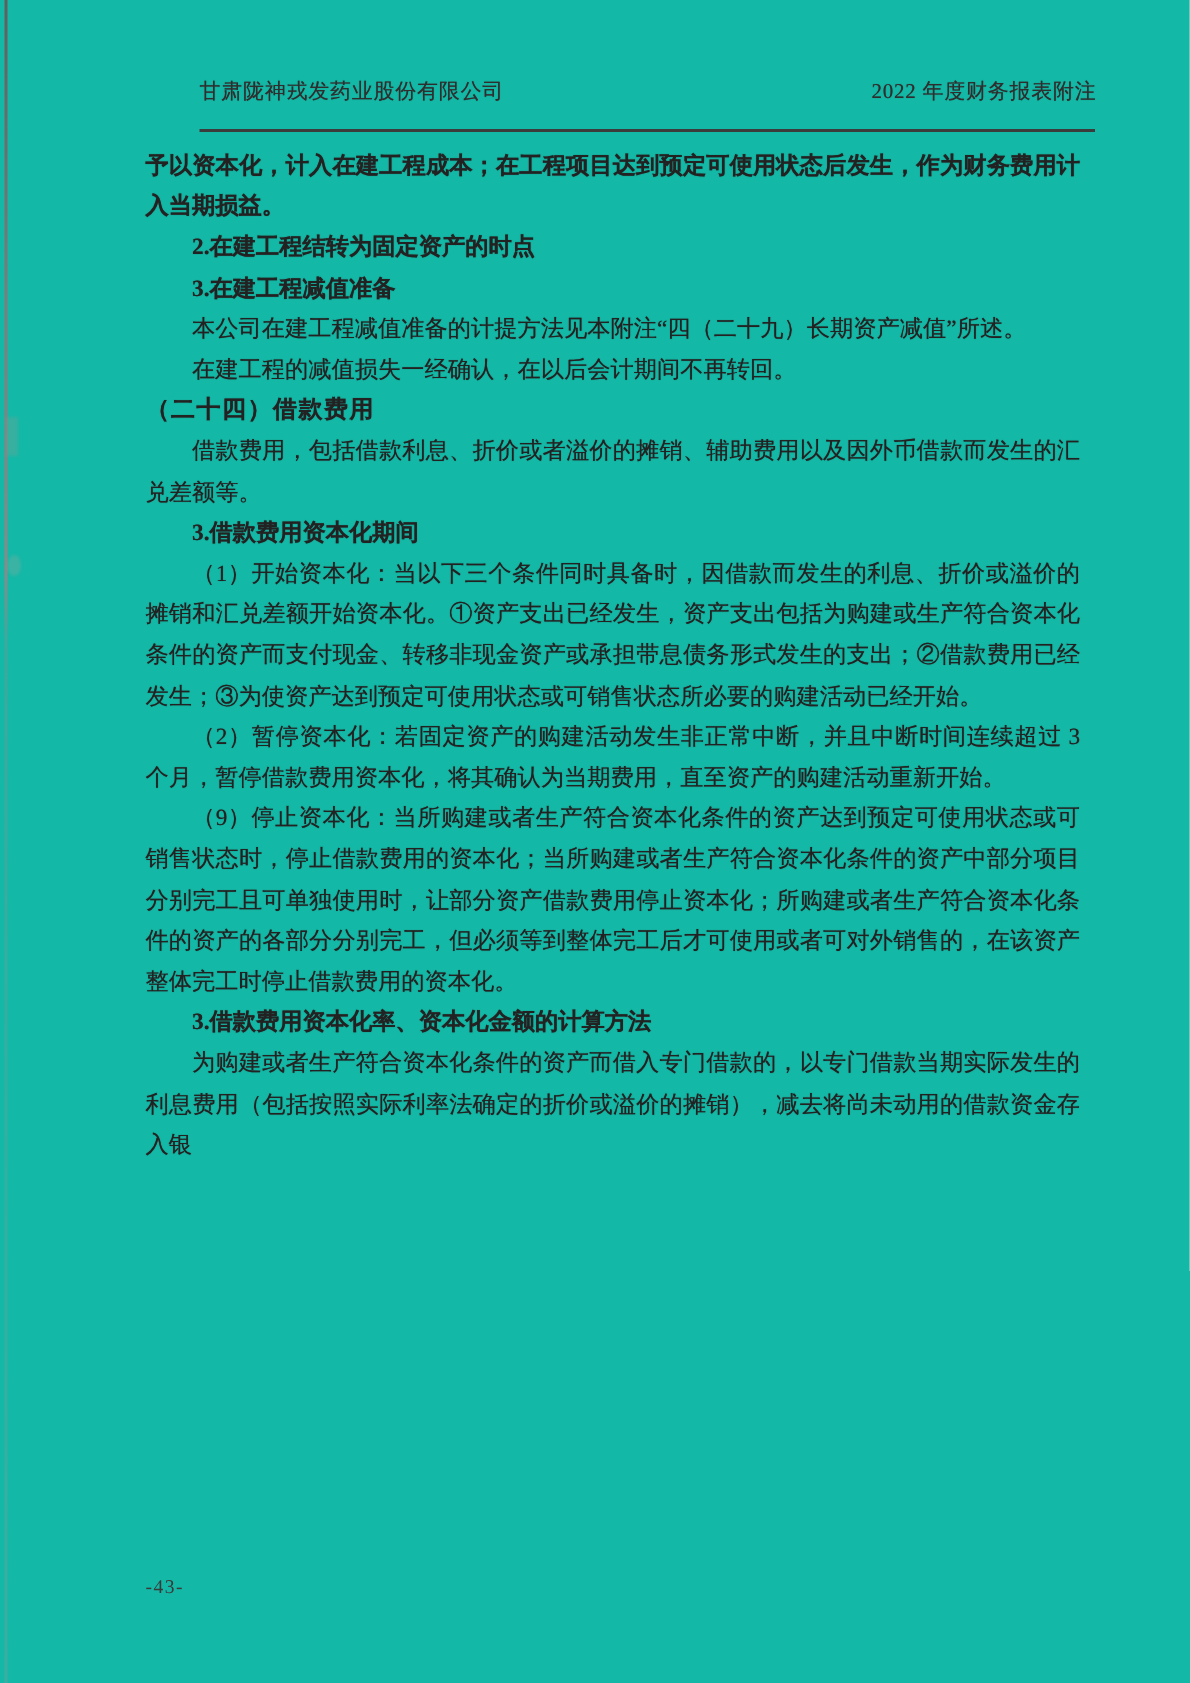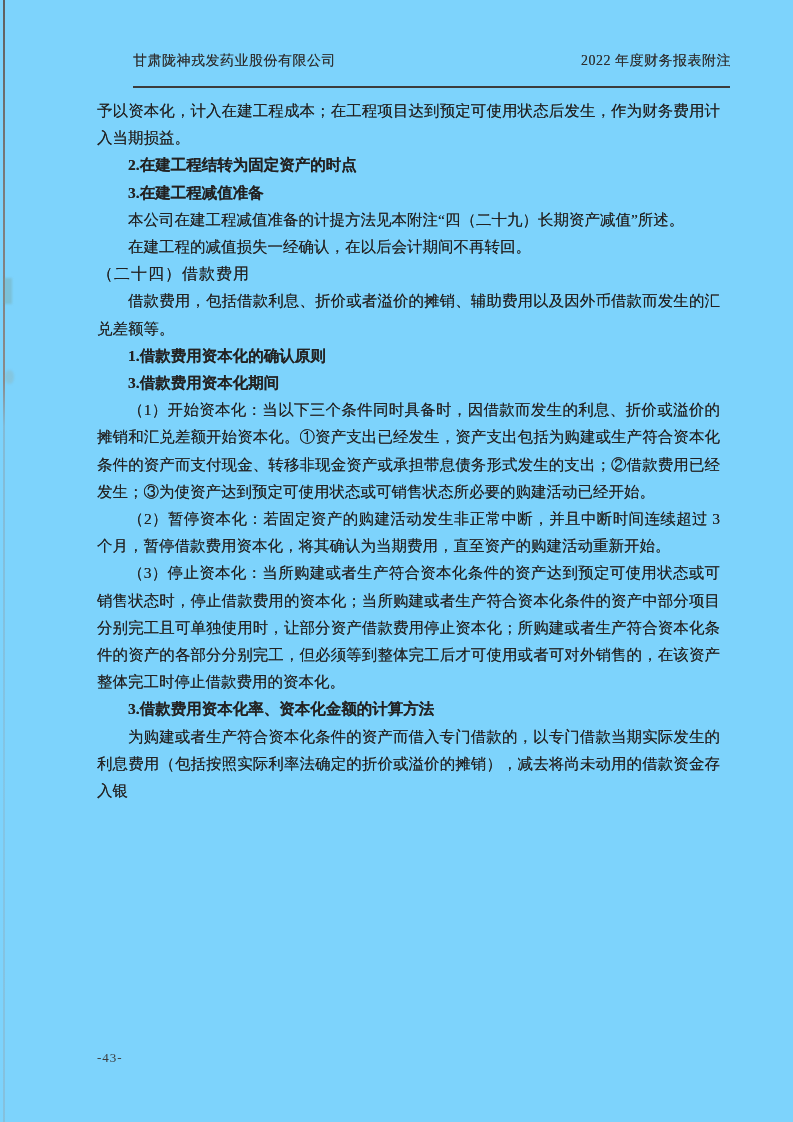--- a/index.html
+++ b/index.html
@@ -4,21 +4,21 @@
 <style>
   html, body { margin: 0; padding: 0; }
   body {
     width: 793px; height: 1122px;
     background: #f4f4f2;
     font-family: "Liberation Serif", serif;
   }
   .page {
     position: relative;
     width: 793px; height: 1122px;
-    background: #7dd3fc;
+    background: #14b8a6;
     overflow: hidden;
     color: #242424;
   }
   
   .scan-edge {
     position: absolute; left: 3px; top: 0;
     width: 2px; height: 1122px;
     background: linear-gradient(to bottom,
       #5f5f5f 0%, #7d7d7d 18%, #8a8a8a 34%,
       rgba(140,140,140,0.35) 38%,
@@ -45,23 +45,23 @@
   }
   .content {
     position: absolute; top: 97px; left: 97px; width: 623px;
     font-size: 15.5px; line-height: 27.2px;
     text-align: justify;
     color: #222;
     text-shadow: 0 0 0.6px rgba(45,45,45,0.75);
   }
   .content p { margin: 0; padding: 0; }
   .para.body { text-indent: 2em; }
-  .para.noindent { text-indent: 0; }
+  .para.noindent { text-indent: 0; font-weight: bold; }
   .para.sub { text-indent: 2em; font-weight: bold; }
-  .para.section { text-indent: 0; font-weight: normal; font-size: 16px; letter-spacing: 1px; }
+  .para.section { text-indent: 0; font-weight: bold; font-size: 16px; letter-spacing: 1px; }
   .footer {
     position: absolute; top: 1050px; left: 97px; width: 650px;
     font-size: 13px; color: #3a3a3a;
     letter-spacing: 1px;
   }
 </style>
 </head>
 <body>
 
 <div class="page">
@@ -76,25 +76,24 @@
   <div class="header-rule"></div>
 
   <div class="content" id="paragraphs">
       <p class="para noindent">予以资本化，计入在建工程成本；在工程项目达到预定可使用状态后发生，作为财务费用计入当期损益。</p>
       <p class="para sub">2.在建工程结转为固定资产的时点</p>
       <p class="para sub">3.在建工程减值准备</p>
       <p class="para body">本公司在建工程减值准备的计提方法见本附注“四（二十九）长期资产减值”所述。</p>
       <p class="para body">在建工程的减值损失一经确认，在以后会计期间不再转回。</p>
       <p class="para section">（二十四）借款费用</p>
       <p class="para body">借款费用，包括借款利息、折价或者溢价的摊销、辅助费用以及因外币借款而发生的汇兑差额等。</p>
-      <p class="para sub">1.借款费用资本化的确认原则</p>
       <p class="para sub">3.借款费用资本化期间</p>
       <p class="para body">（1）开始资本化：当以下三个条件同时具备时，因借款而发生的利息、折价或溢价的摊销和汇兑差额开始资本化。①资产支出已经发生，资产支出包括为购建或生产符合资本化条件的资产而支付现金、转移非现金资产或承担带息债务形式发生的支出；②借款费用已经发生；③为使资产达到预定可使用状态或可销售状态所必要的购建活动已经开始。</p>
       <p class="para body">（2）暂停资本化：若固定资产的购建活动发生非正常中断，并且中断时间连续超过 3 个月，暂停借款费用资本化，将其确认为当期费用，直至资产的购建活动重新开始。</p>
-      <p class="para body">（3）停止资本化：当所购建或者生产符合资本化条件的资产达到预定可使用状态或可销售状态时，停止借款费用的资本化；当所购建或者生产符合资本化条件的资产中部分项目分别完工且可单独使用时，让部分资产借款费用停止资本化；所购建或者生产符合资本化条件的资产的各部分分别完工，但必须等到整体完工后才可使用或者可对外销售的，在该资产整体完工时停止借款费用的资本化。</p>
+      <p class="para body">（9）停止资本化：当所购建或者生产符合资本化条件的资产达到预定可使用状态或可销售状态时，停止借款费用的资本化；当所购建或者生产符合资本化条件的资产中部分项目分别完工且可单独使用时，让部分资产借款费用停止资本化；所购建或者生产符合资本化条件的资产的各部分分别完工，但必须等到整体完工后才可使用或者可对外销售的，在该资产整体完工时停止借款费用的资本化。</p>
       <p class="para sub">3.借款费用资本化率、资本化金额的计算方法</p>
       <p class="para body">为购建或者生产符合资本化条件的资产而借入专门借款的，以专门借款当期实际发生的利息费用（包括按照实际利率法确定的折价或溢价的摊销），减去将尚未动用的借款资金存入银</p>
     </div>
 
   <div class="footer">
     <span>-43-</span>
   </div>
 </div>
 
 </body></html>

